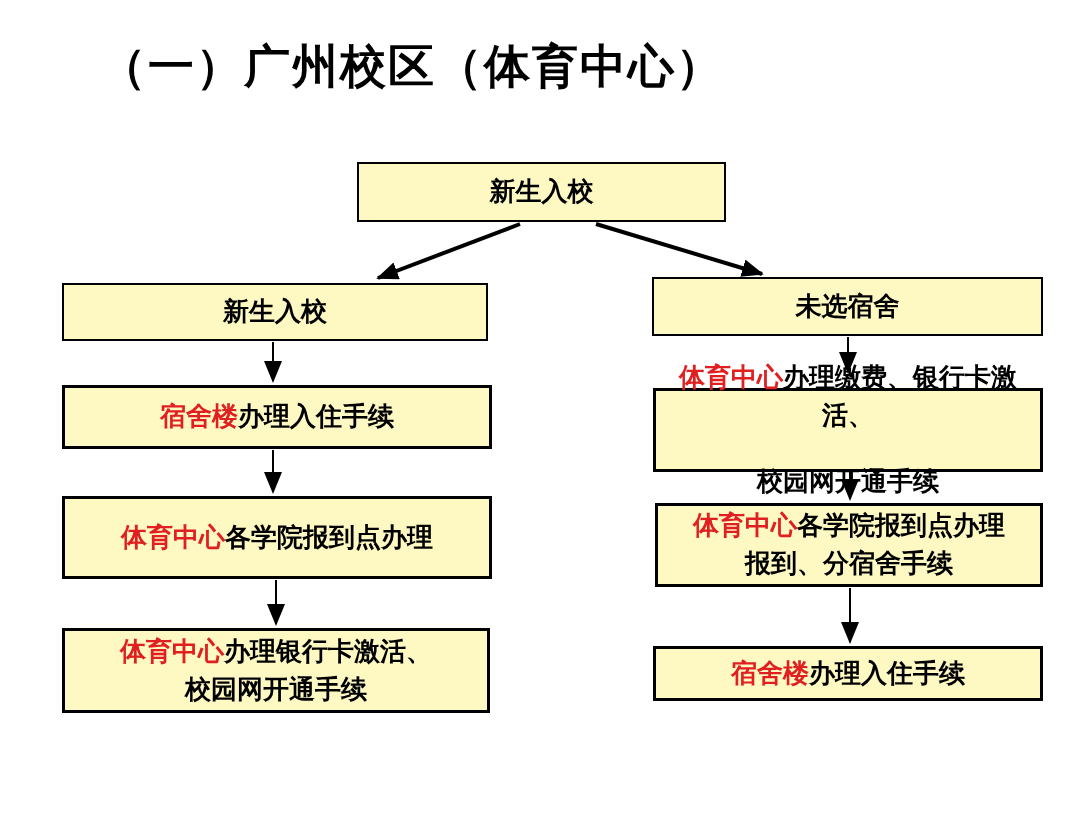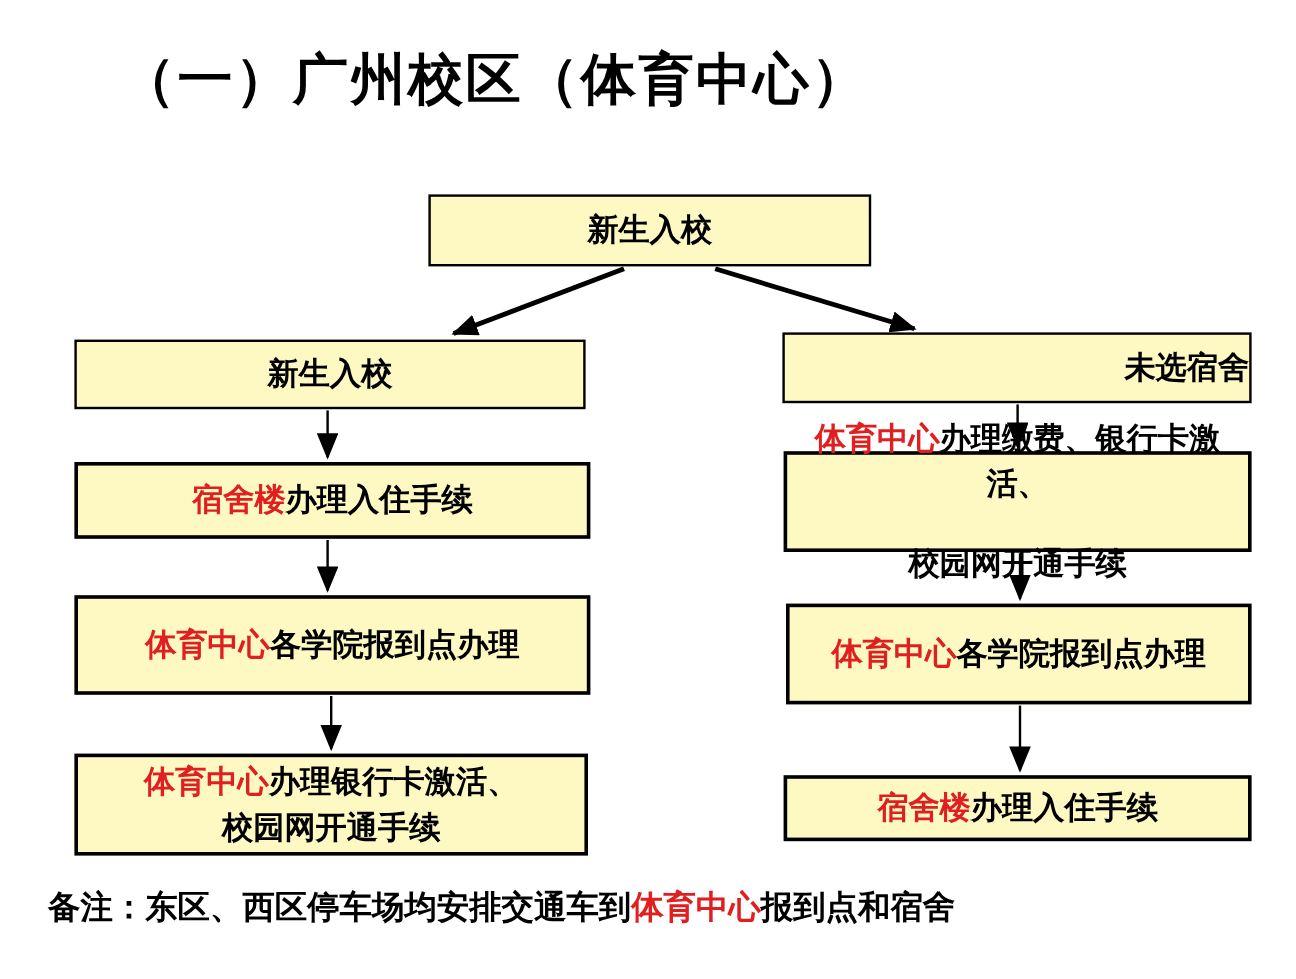--- a/index.html
+++ b/index.html
@@ -61,22 +61,22 @@
     color: #000000;
     white-space: nowrap;
   }
 
   
   .n-root   { left: 357px; top: 162px; width: 369px; height: 60px; }
   .n-lhead  { left: 62px;  top: 283px; width: 426px; height: 58px; }
   .n-l2     { left: 62px;  top: 385px; width: 430px; height: 64px; }
   .n-l3     { left: 62px;  top: 496px; width: 430px; height: 83px; }
   .n-l4     { left: 62px;  top: 628px; width: 428px; height: 85px; text-align: center; }
-  .n-rhead  { left: 652px; top: 277px; width: 391px; height: 59px; align-items: flex-end; }
-  .n-r2     { left: 653px; top: 376px; width: 390px; height: 84px; gap: 28px; }
+  .n-rhead  { left: 652px; top: 277px; width: 391px; height: 59px; }
+  .n-r2     { left: 653px; top: 388px; width: 390px; height: 84px; gap: 28px; }
   .n-r3     { left: 655px; top: 503px; width: 388px; height: 84px; }
   .n-r4     { left: 653px; top: 646px; width: 390px; height: 55px; }
 </style>
 </head>
 <body>
 
 <div class="canvas">
 
   <div class="page-title">（一）广州校区（体育中心）</div>
 
@@ -125,22 +125,22 @@
     <div>未选宿舍</div>
   </div>
 
   <div class="node n-r2 thick">
     <div><span class="hl">体育中心</span><span>办理缴费、银行卡激活、</span></div>
     <div>校园网开通手续</div>
   </div>
 
   <div class="node n-r3 thick">
     <div><span class="hl">体育中心</span><span>各学院报到点办理</span></div>
+    <div>报到、分宿舍手续</div>
   </div>
 
   <div class="node n-r4 thick">
     <div><span class="hl">宿舍楼</span><span>办理入住手续</span></div>
     <div></div>
   </div>
 
-  <div class="note"><span>备注：东区、西区停车场均安排交通车到</span><span class="hl">体育中心</span><span>报到点和宿舍</span></div>
 
 </div>
 
 </body></html>

